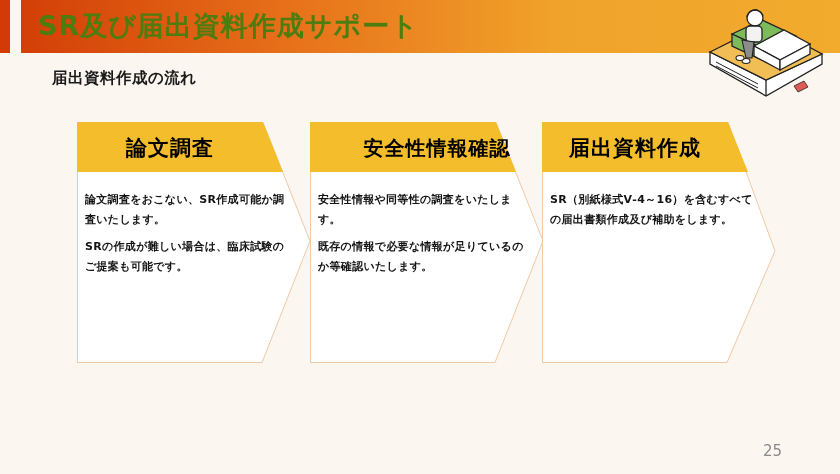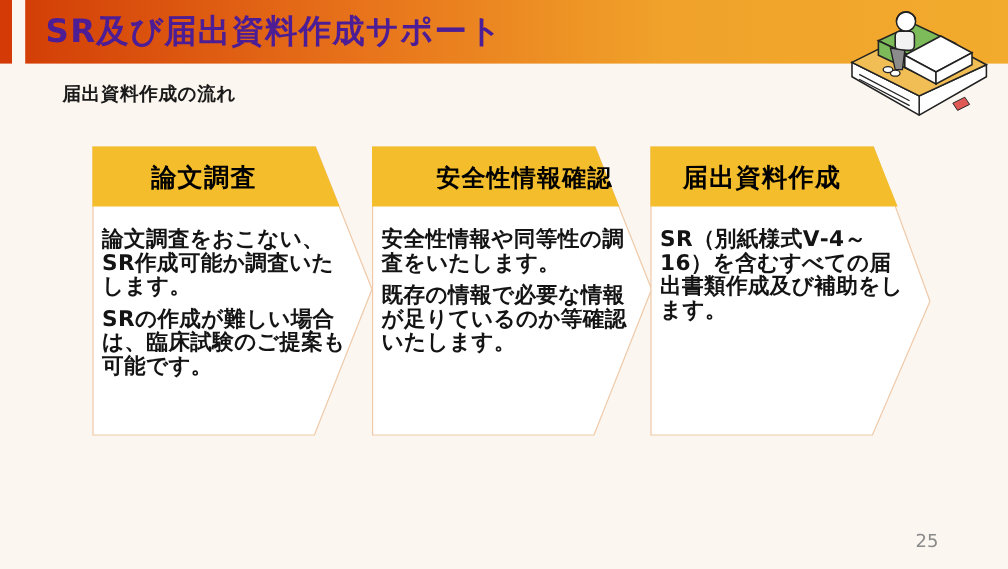--- a/index.html
+++ b/index.html
@@ -13,21 +13,21 @@
   .accent-bar {
     position: absolute; left: 0; top: 0; width: 10px; height: 53px;
     background: #d33a05;
   }
   .header-band {
     position: absolute; left: 21px; top: 0; width: 819px; height: 53px;
     background: linear-gradient(90deg, #d33f07 0%, #e8741b 35%, #f0a22a 65%, #f2ab2d 100%);
   }
   .header-title {
     position: absolute; left: 38px; top: 8px;
-    font-size: 27px; font-weight: bold; color: #4c1d95; letter-spacing: 1px;
+    font-size: 27px; font-weight: bold; color: #4d7c0f; letter-spacing: 1px;
     white-space: nowrap;
   }
   .illustration {
     position: absolute; left: 706px; top: 4px; width: 120px; height: 96px;
   }
   .subtitle {
     position: absolute; left: 52px; top: 68px;
     font-size: 15.5px; font-weight: bold; color: #1a1a1a; letter-spacing: 0.5px;
   }
   .card {
@@ -36,21 +36,21 @@
   .card svg.shape { position: absolute; left: 0; top: 0; overflow: visible; }
   .card .card-title {
     position: absolute; top: 9px; height: 34px; left: 0; width: 186px;
     display: flex; align-items: center; justify-content: center;
     font-size: 21px; font-weight: bold; color: #000000; letter-spacing: 1px;
     white-space: nowrap;
     text-align: right;
   }
   .card .card-body {
     position: absolute; left: 8px; top: 68px; width: 210px;
-    font-size: 18px; font-weight: bold; line-height: 19.5px; color: #141414;
+    font-size: 11px; font-weight: bold; line-height: 19.5px; color: #141414;
     letter-spacing: 0.3px;
   }
   .card .para { display: block; }
   .card .para + .para { margin-top: 8px; }
   .highlight { color: #c41a1a; }
   .page-number {
     position: absolute; left: 763px; top: 442px;
     font-size: 15px; color: #8a8a8a;
   }
 </style>

